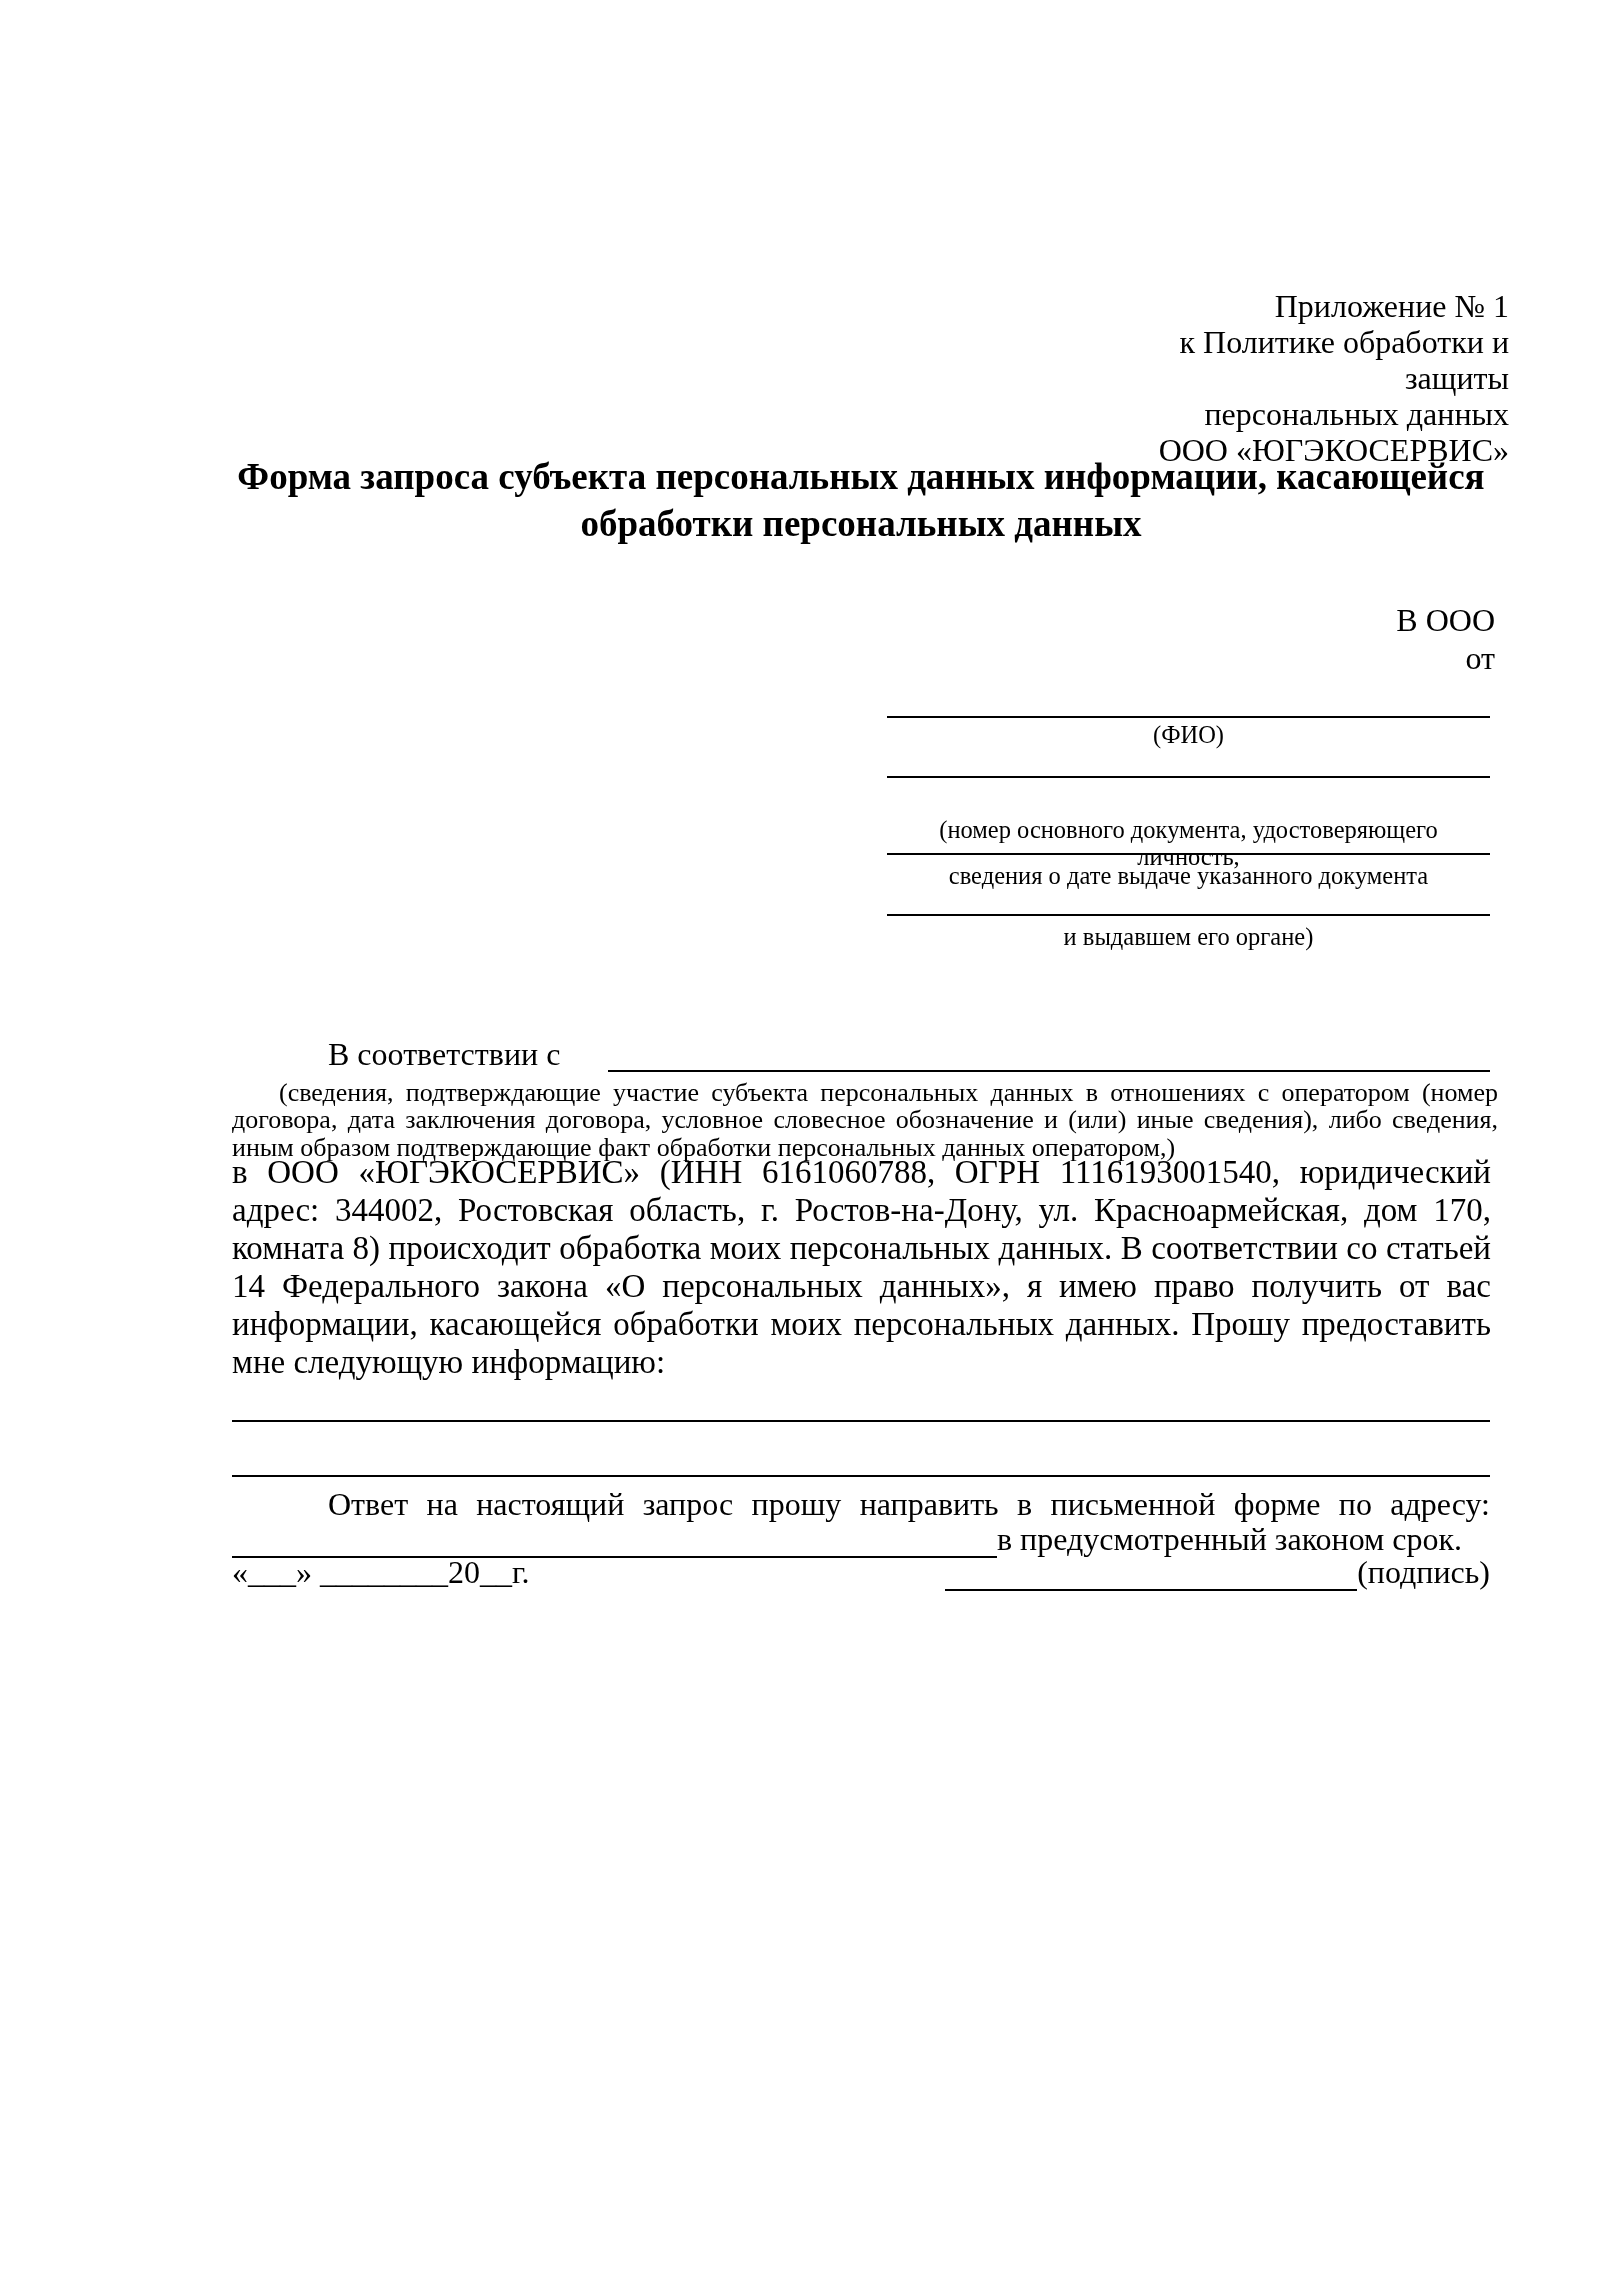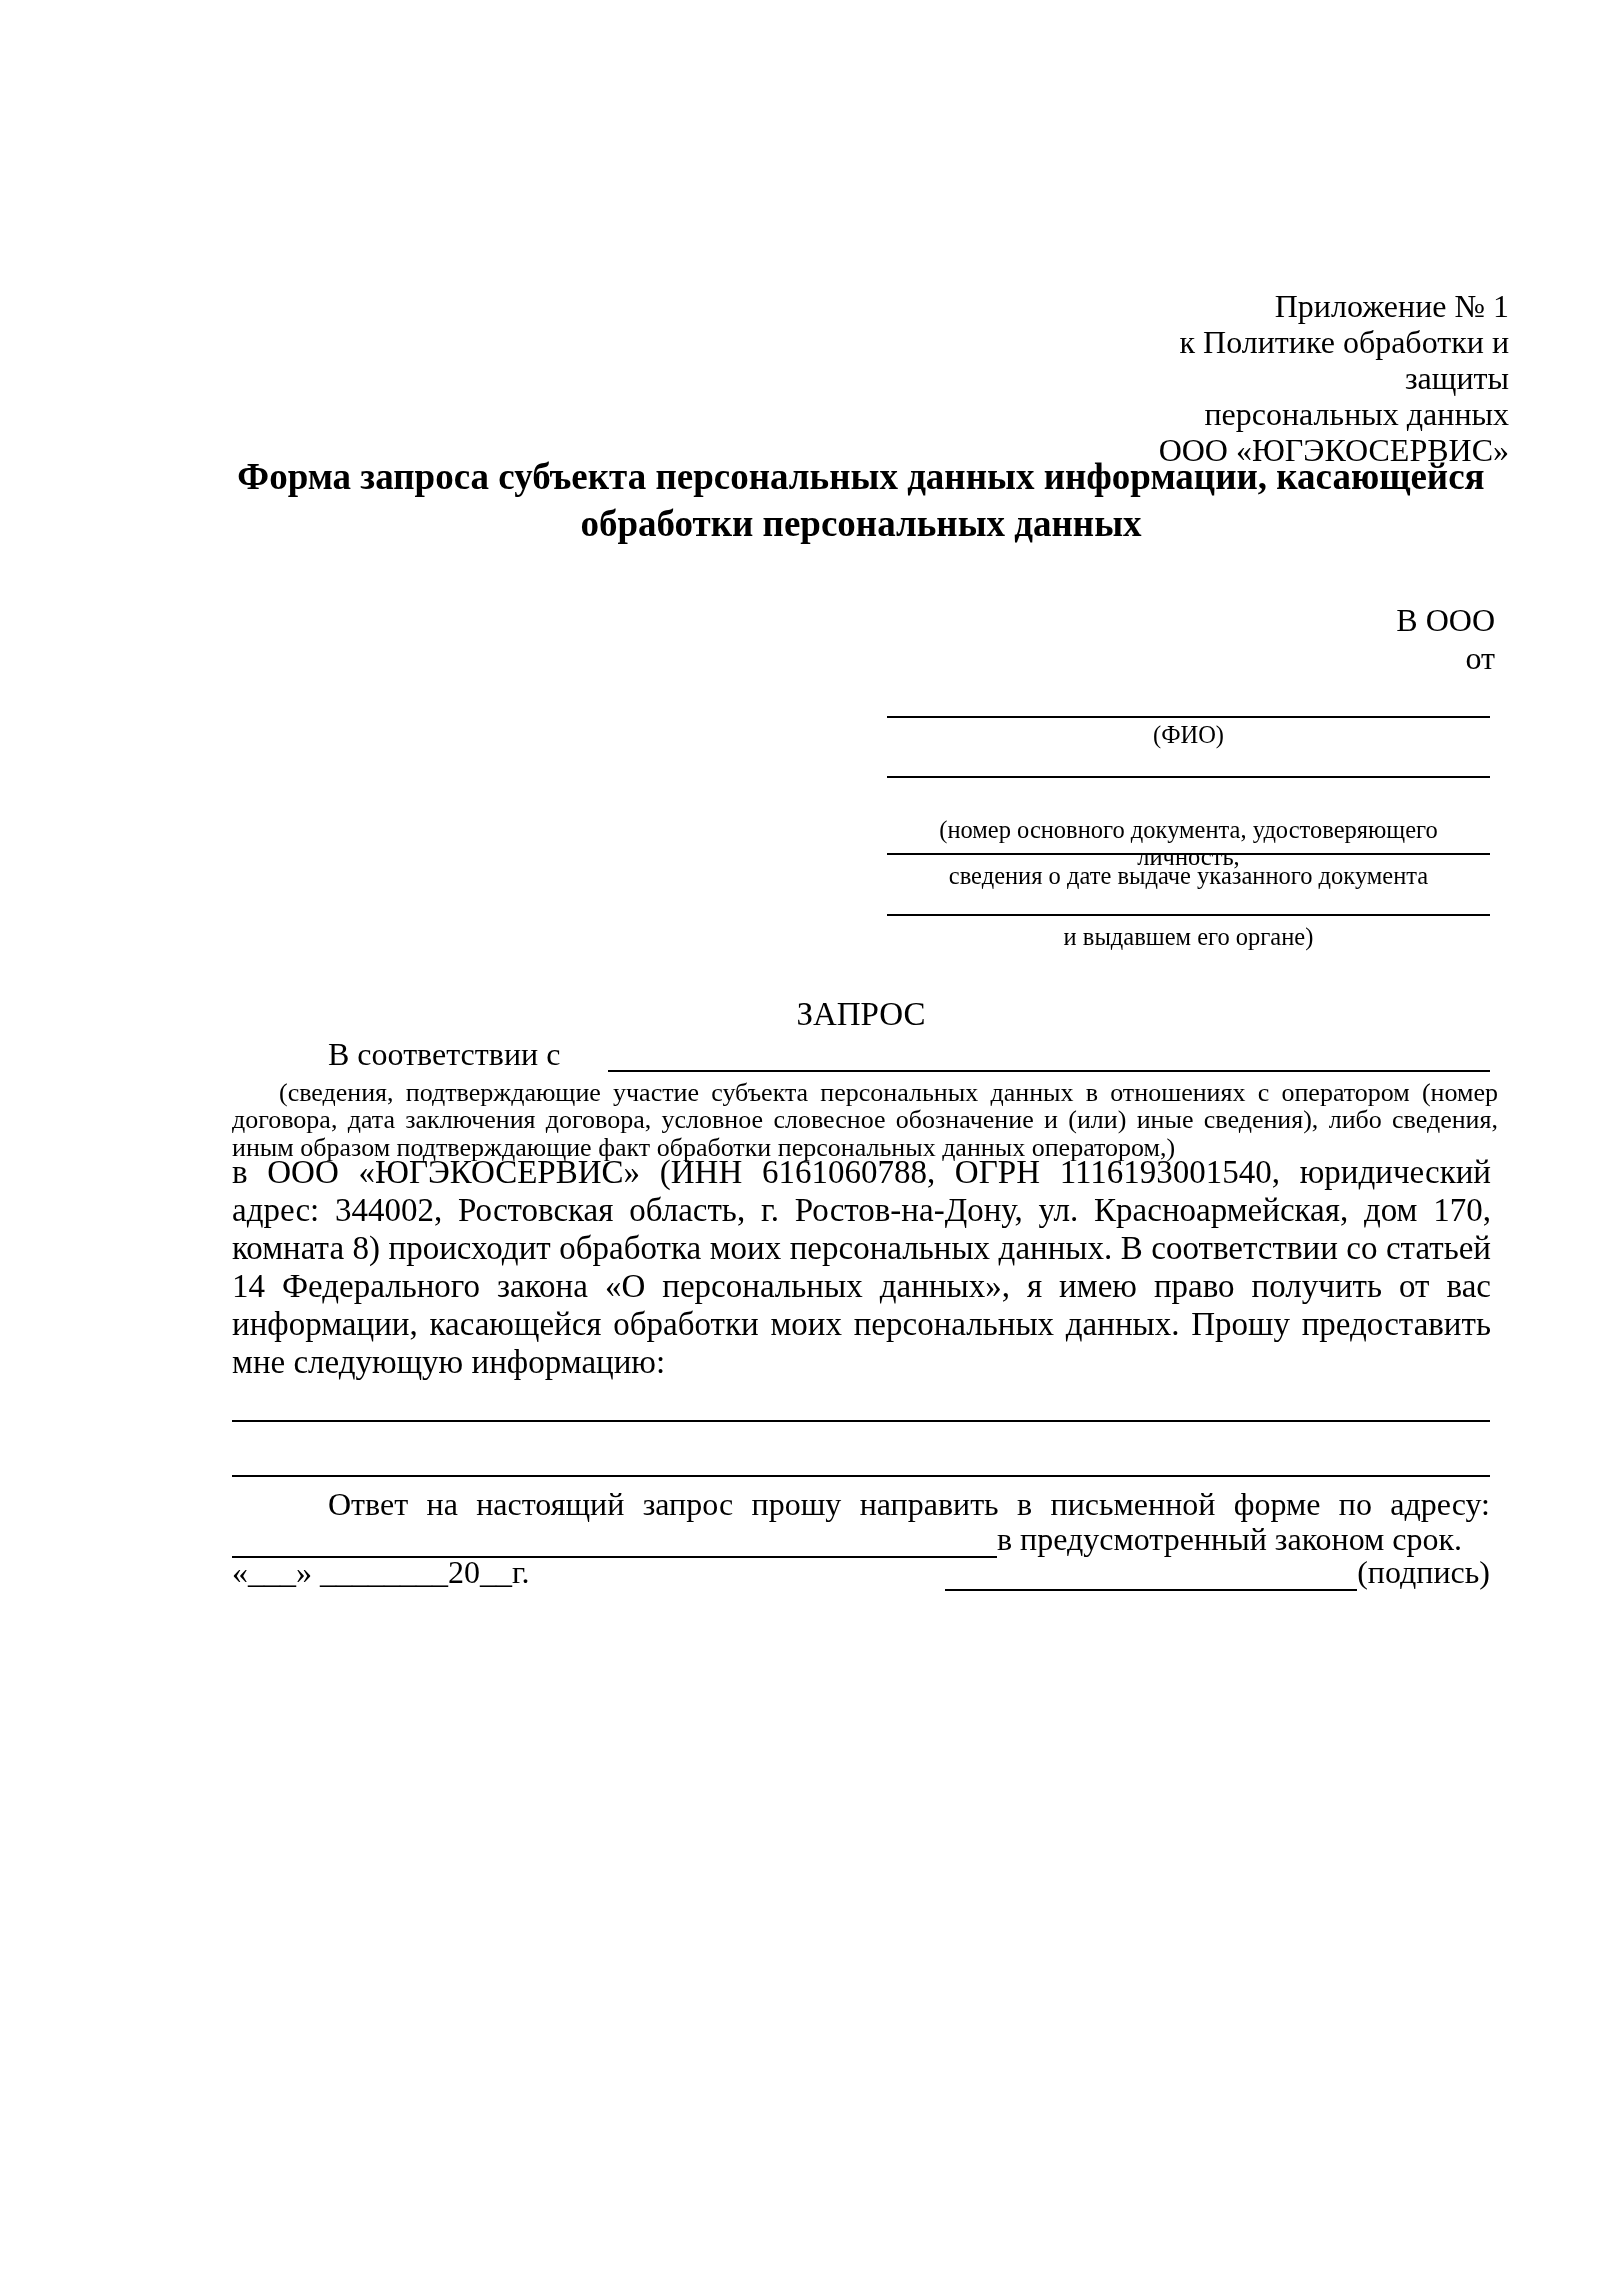--- a/index.html
+++ b/index.html
@@ -123,21 +123,20 @@
 
   <div class="abs blank-line" style="top:776px;"></div>
   <div class="abs field-caption" style="top:783px;margin-top:34px;">(номер основного документа, удостоверяющего личность,</div>
 
   <div class="abs blank-line" style="top:853px;"></div>
   <div class="abs field-caption" style="top:863px;">сведения о дате выдаче указанного документа</div>
 
   <div class="abs blank-line" style="top:914px;"></div>
   <div class="abs field-caption" style="top:924px;">и выдавшем его органе)</div>
 
-  <div class="abs request-heading">ЗАПРОС</div>
 
   <div class="abs accordance">
     <span class="label">В соответствии с</span>
     <span class="fill"></span>
   </div>
 
   <div class="abs note">(сведения, подтверждающие участие субъекта персональных данных в отношениях с оператором (номер договора, дата заключения договора, условное словесное обозначение и (или) иные сведения), либо сведения, иным образом подтверждающие факт обработки персональных данных оператором,)</div>
 
   <div class="abs body-par">в ООО «ЮГЭКОСЕРВИС» (ИНН 6161060788, ОГРН 1116193001540, юридический адрес: 344002, Ростовская область, г. Ростов-на-Дону, ул. Красноармейская, дом 170, комната 8) происходит обработка моих персональных данных. В соответствии со статьей 14 Федерального закона «О персональных данных», я имею право получить от вас информации, касающейся обработки моих персональных данных. Прошу предоставить мне следующую информацию:</div>
 

